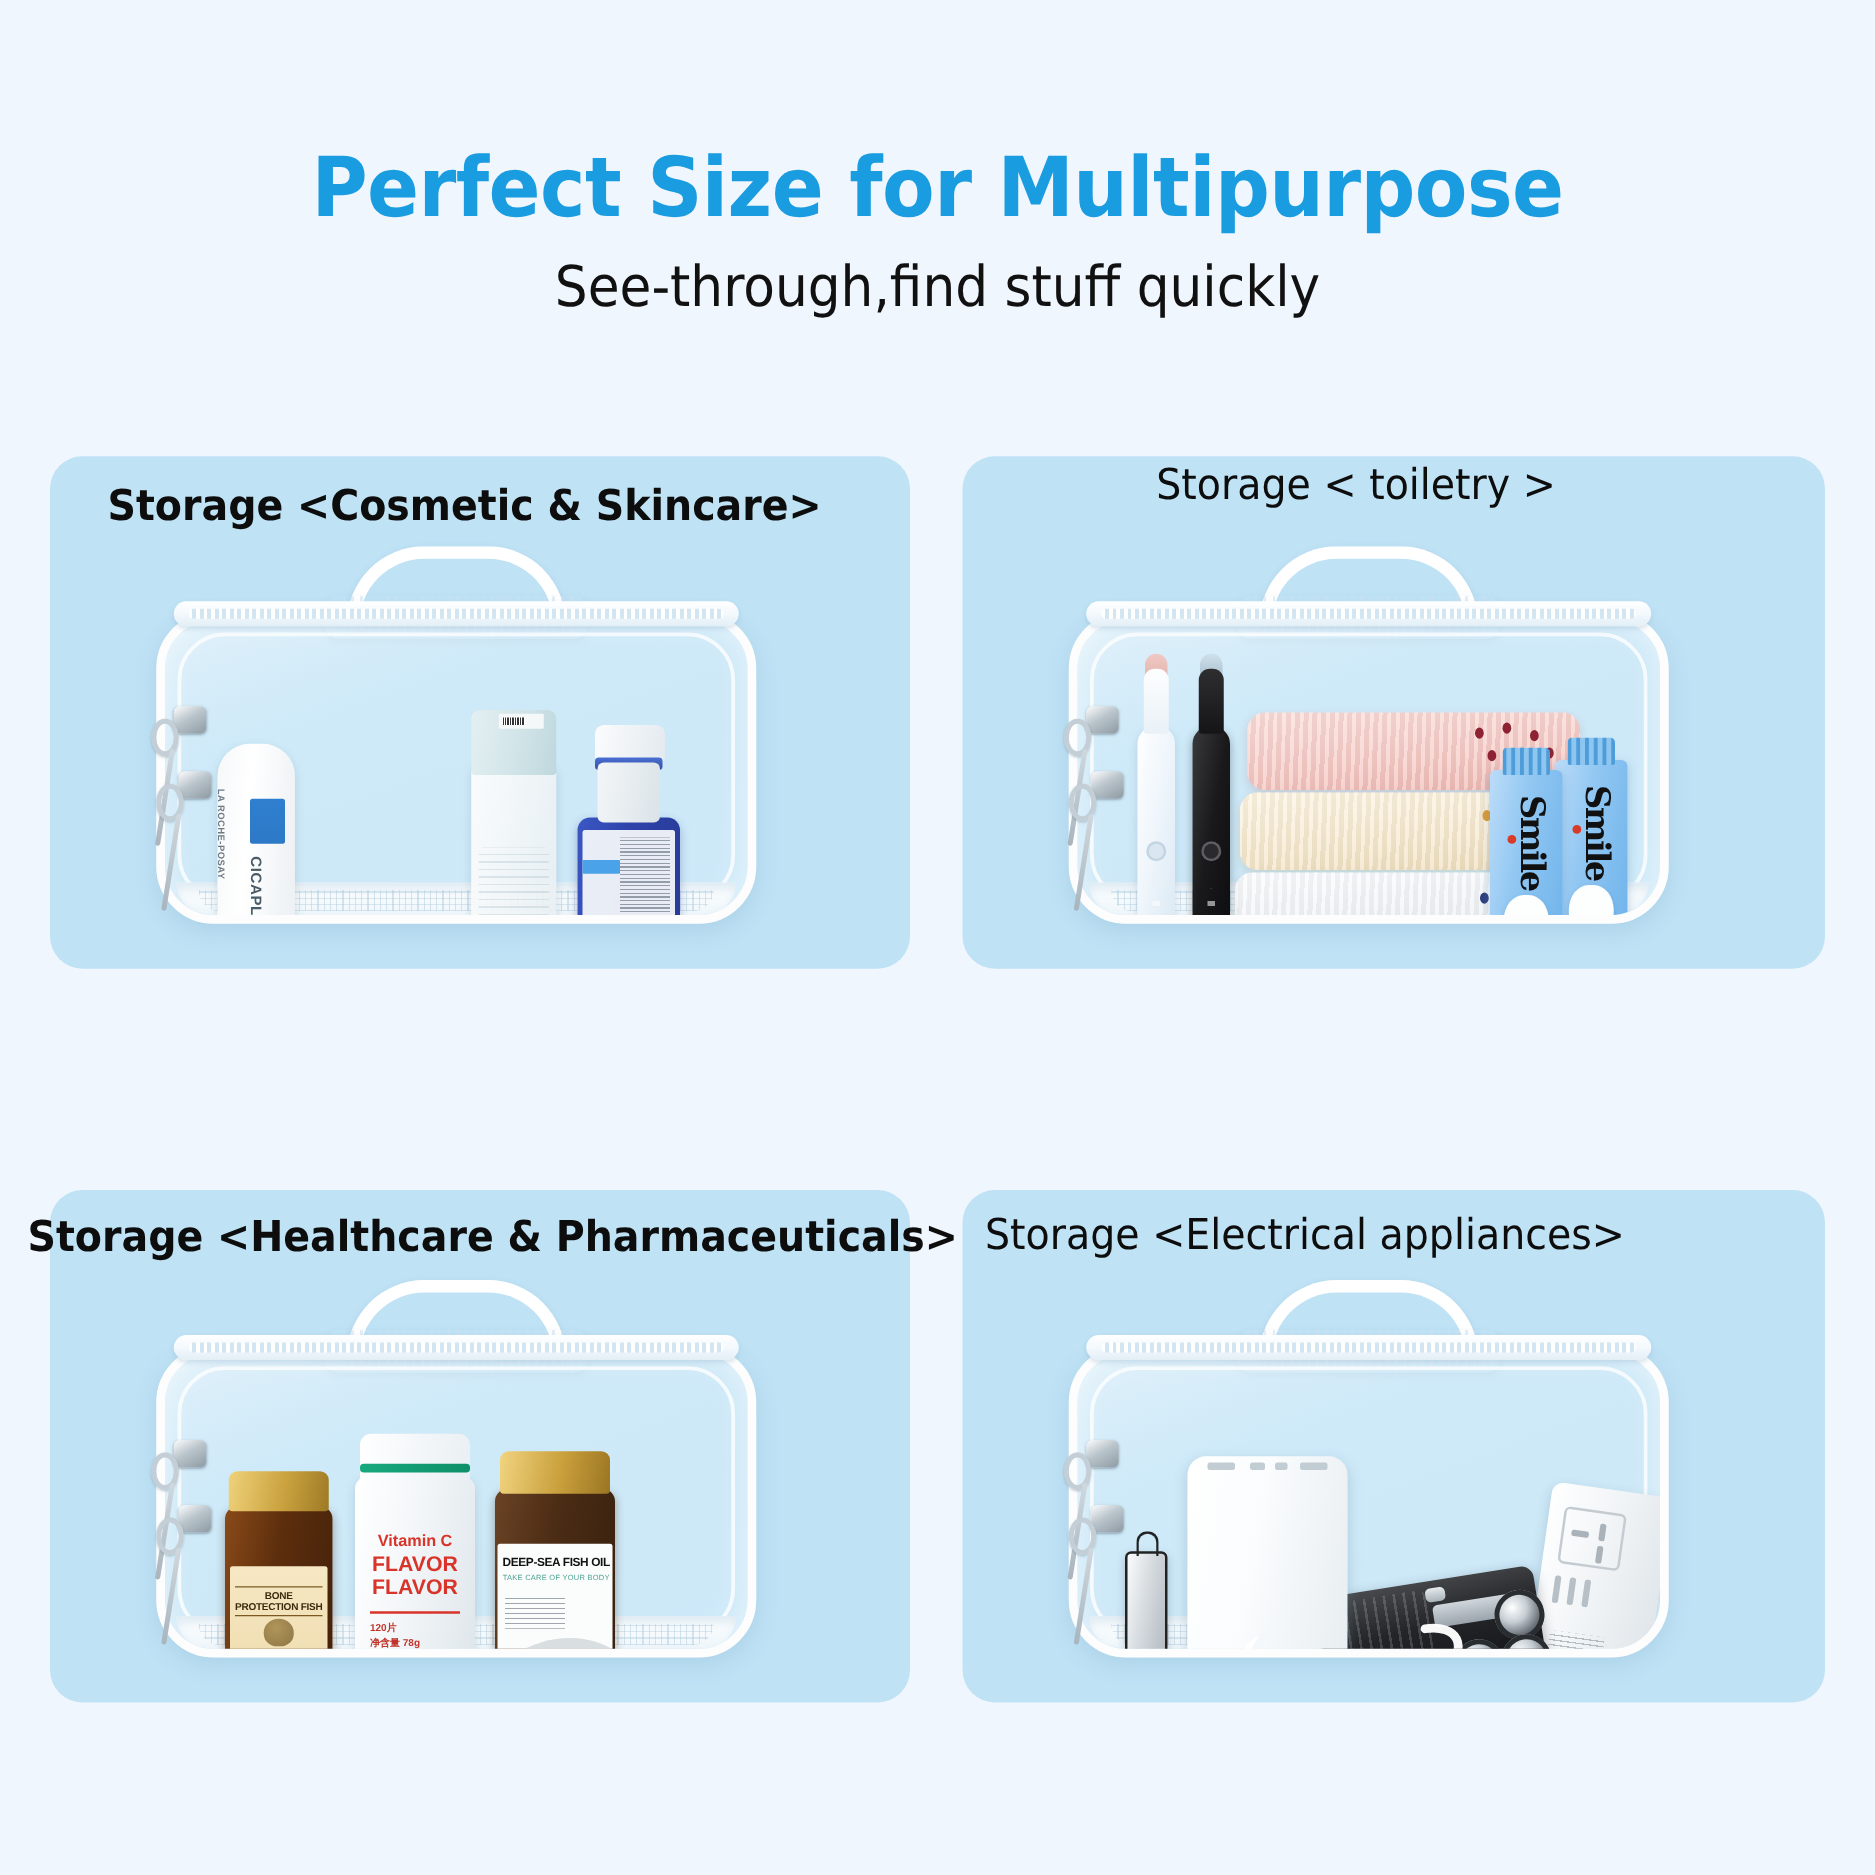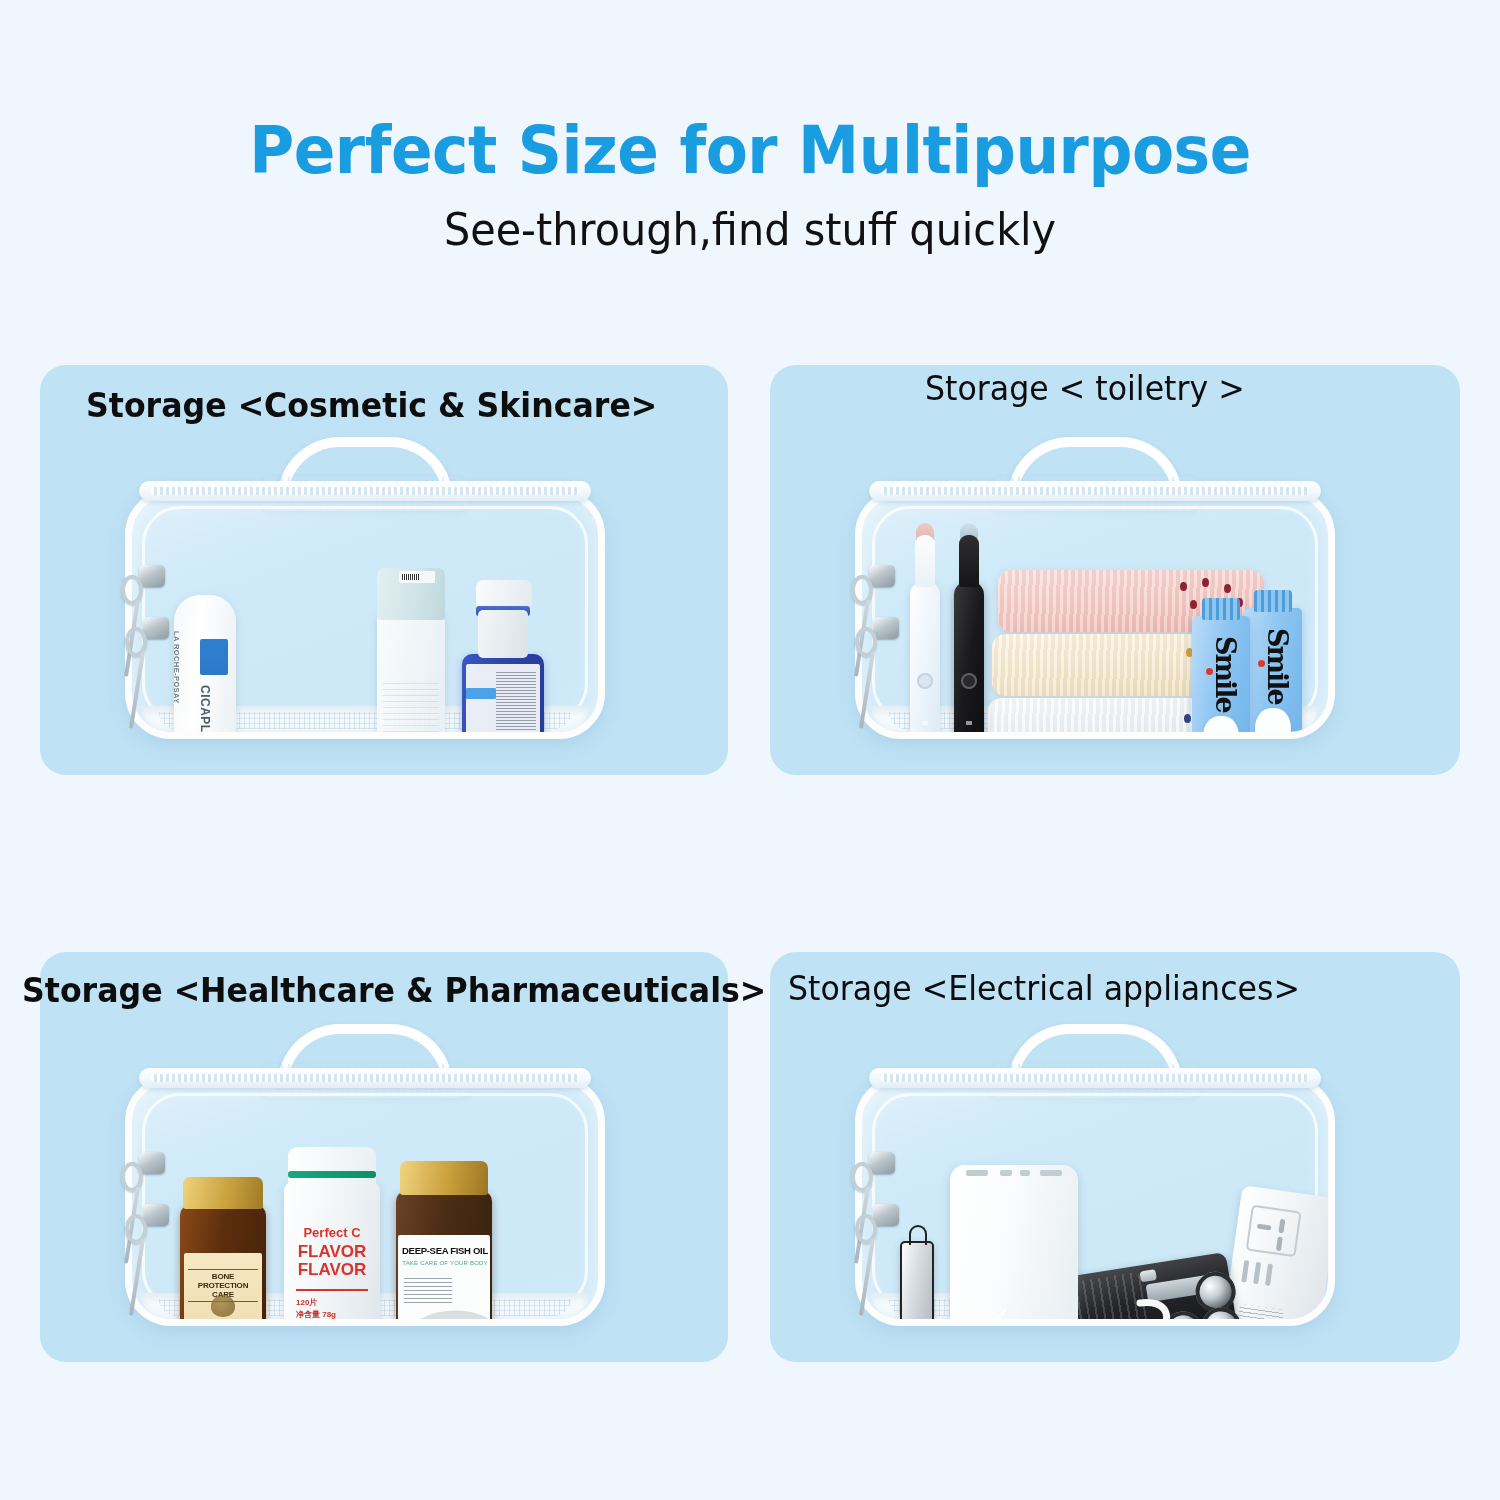--- a/index.html
+++ b/index.html
@@ -758,30 +758,30 @@
   <div class="bag bag3">
     <div class="handle"></div>
     <div class="handle-tab"></div>
     <div class="bag-body">
       <div class="bag-inner-edge"></div>
 
       <div class="contents">
         <div class="pbottle b-bone">
           <div class="cap"></div>
           <div class="label">
-            <div class="nm">BONE PROTECTION CARE</div>
+            <div class="nm">BONE PROTECTION FISH</div>
             <div class="emblem"></div>
 
           </div>
         </div>
 
         <div class="pbottle b-vitc">
           <div class="cap"></div>
           <div class="grn"></div>
-          <div class="t-vit">Perfect C</div>
+          <div class="t-vit">Vitamin C</div>
           <div class="t-or">
             <span>FLAVOR</span><br>
             <span>FLAVOR</span>
           </div>
           <div class="rule"></div>
           <div class="meta">
             <span>120片</span><br>
             <span>净含量 78g</span><br>
             <span class="sub">(650mg  x20  )</span>
           </div>

